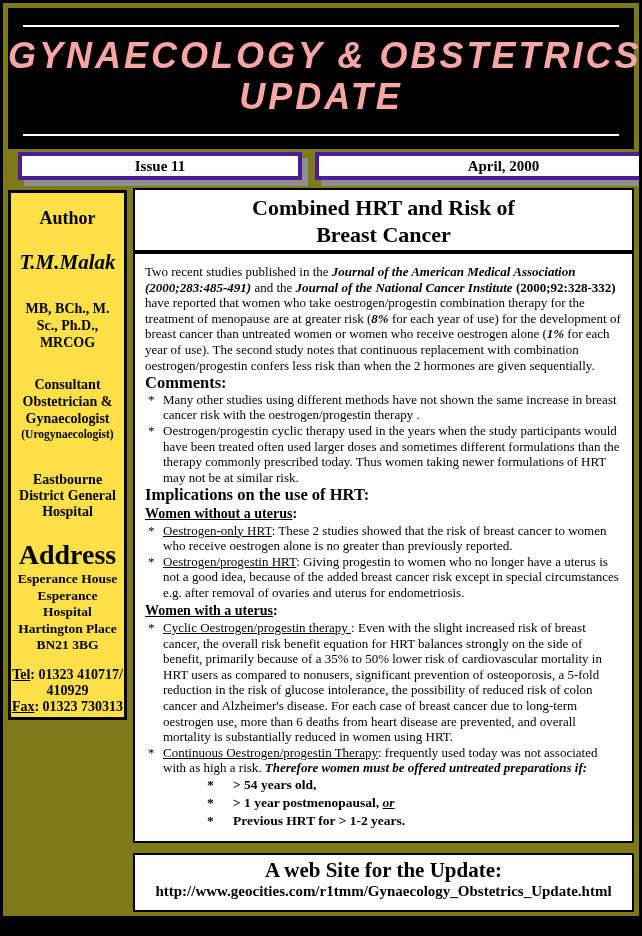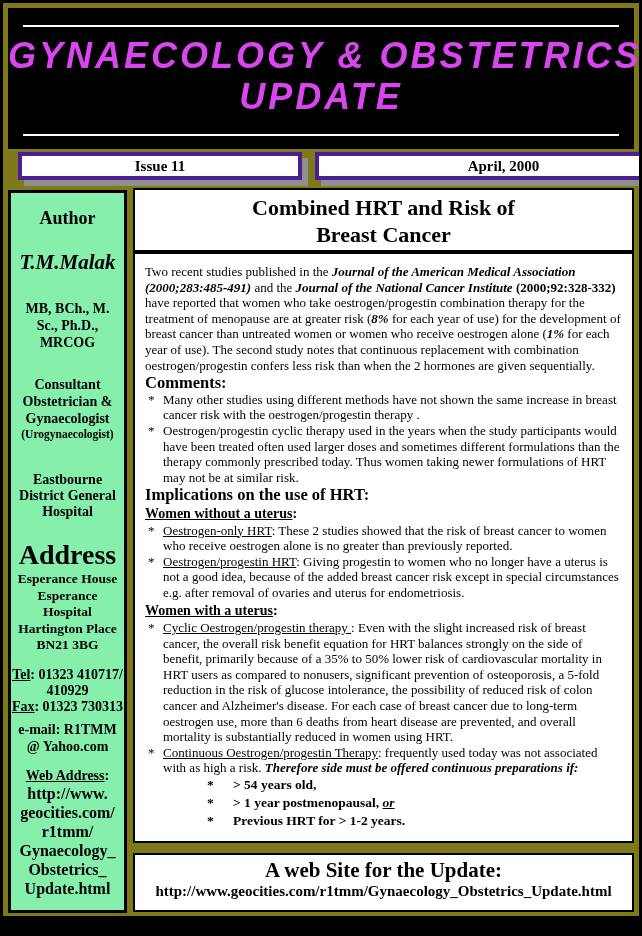--- a/index.html
+++ b/index.html
@@ -8,37 +8,37 @@
     position:relative; width:642px; height:936px;
     background:#7e7a1a; border:3px solid #000; overflow:hidden;
     font-family:"Liberation Serif", serif; color:#000;
   }
   
   .masthead { position:absolute; left:5px; top:5px; width:626px; height:141px; background:#000; }
   .rule { position:absolute; left:15px; right:15px; height:2px; background:#fff; }
   .rule-top { top:17px; }
   .rule-bottom { bottom:13px; }
   .mast-title {
-    margin-top:27px; text-align:center; color:#d946ef;
+    margin-top:27px; text-align:center; color:#fca5a5;
     font-family:"Liberation Sans", sans-serif; font-weight:700; font-style:italic;
     font-size:36px; line-height:41px; letter-spacing:3px; white-space:nowrap;
   }
   
   .bar-box {
     position:absolute; top:149px; height:28px; background:#fff;
     border:4px solid #4c1d95; box-shadow:6px 6px 0 #8f8f8f;
     display:flex; align-items:center; justify-content:center;
     font-weight:bold; font-size:15px;
   }
   .issue-box { left:15px;  width:284px; }
   .date-box  { left:312px; width:377px; }
   
   .sidebar {
-    position:absolute; left:5px; top:187px; width:119px; height:723px;
-    background:#86efac; border:3px solid #000;
+    position:absolute; left:5px; top:187px; width:119px; height:530px;
+    background:#fde047; border:3px solid #000;
     text-align:center; font-weight:bold; overflow:hidden;
   }
   .sb-author-heading { margin-top:15px; font-size:18px; }
   .sb-author-name { margin-top:21px; font-size:21px; font-style:italic; }
   .sb-quals { margin-top:25px; font-size:14px; line-height:17px; }
   .sb-role { margin-top:25px; font-size:14px; line-height:17px; }
   .sb-role-sub { font-size:11.5px; line-height:14px; }
   .sb-hospital { margin-top:31px; font-size:14px; line-height:16px; }
   .sb-address-heading { margin-top:19px; font-size:28px; }
   .sb-address { font-size:13.5px; line-height:16.5px; }
@@ -143,21 +143,21 @@
       <span class="bt"><span style="text-decoration: underline;">Oestrogen/progestin HRT</span><span>: Giving progestin to women who no longer have a uterus is not a good idea, because of the added breast cancer risk except in special circumstances e.g. after removal of ovaries and uterus for endometriosis.</span></span>
     </div>
 
     <div class="h2"><span style="font-weight: bold; text-decoration: underline;">Women with a uterus</span><span style="font-weight: bold;">:</span></div>
     <div class="bullet">
       <span class="m">*</span>
       <span class="bt"><span style="text-decoration: underline;">Cyclic Oestrogen/progestin therapy </span><span>: Even with the slight increased risk of breast cancer, the overall risk benefit equation for HRT balances strongly on the side of benefit, primarily because of  a 35% to 50% lower risk of cardiovascular mortality in HRT users as compared to nonusers, significant prevention of osteoporosis, a 5-fold reduction in the risk of glucose intolerance, the possibility of reduced risk of colon cancer and Alzheimer's disease. For each case of breast cancer due to long-term oestrogen use, more than 6 deaths from heart disease are prevented, and overall mortality is substantially reduced in women using HRT.</span></span>
     </div>
     <div class="bullet">
       <span class="m">*</span>
-      <span class="bt"><span style="text-decoration: underline;">Continuous Oestrogen/progestin Therapy</span><span>: frequently used today was not associated with as high a risk. </span><span style="font-weight: bold; font-style: italic;">Therefore side must be offered continuous preparations if:</span></span>
+      <span class="bt"><span style="text-decoration: underline;">Continuous Oestrogen/progestin Therapy</span><span>: frequently used today was not associated with as high a risk. </span><span style="font-weight: bold; font-style: italic;">Therefore women must be offered untreated preparations if:</span></span>
     </div>
     <div class="sub">
       <span class="m">*</span>
       <span class="bt"><span style="font-weight: bold;">&gt; 54 years old,</span></span>
     </div>
     <div class="sub">
       <span class="m">*</span>
       <span class="bt"><span style="font-weight: bold;">&gt; 1 year postmenopausal, </span><span style="font-weight: bold; font-style: italic; text-decoration: underline;">or</span></span>
     </div>
     <div class="sub">

